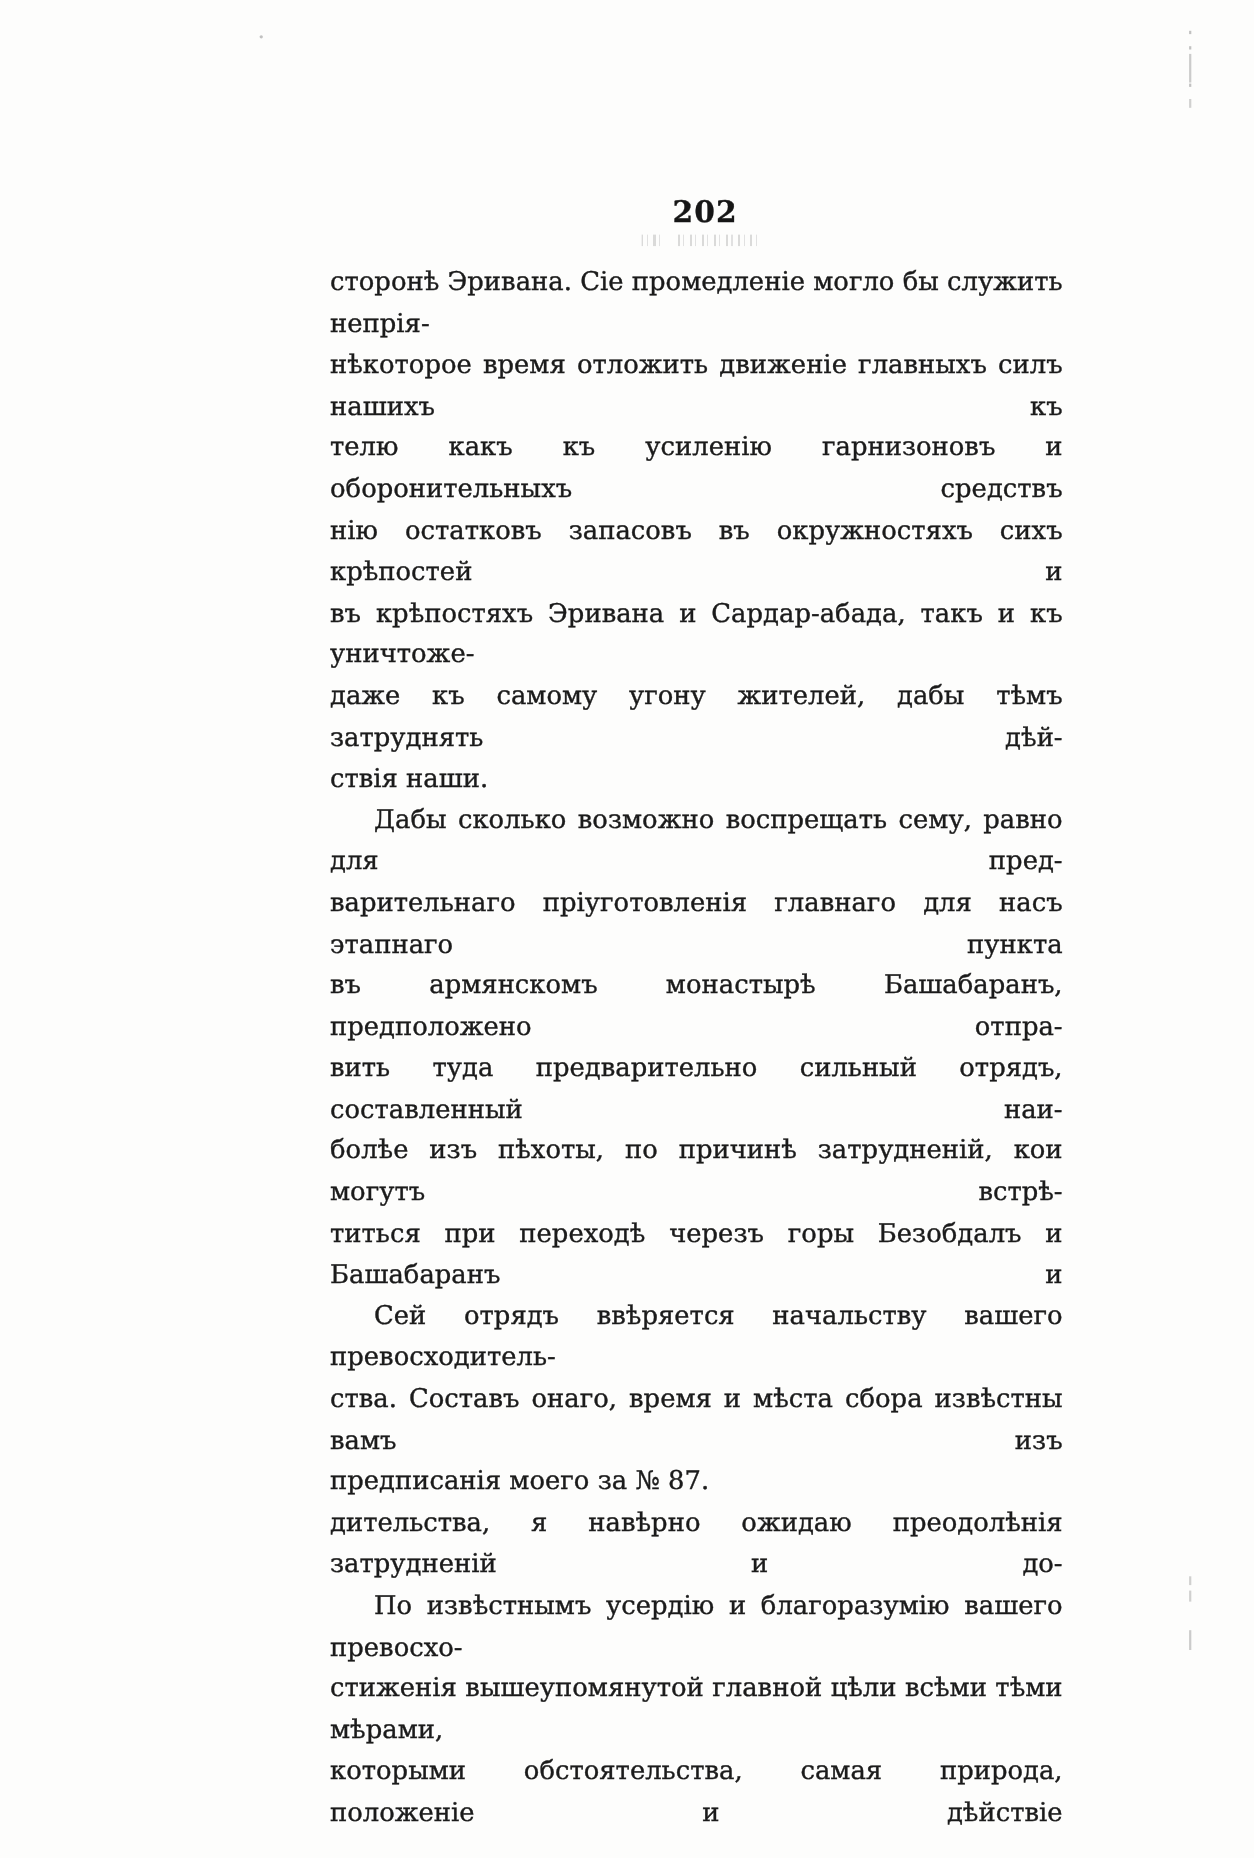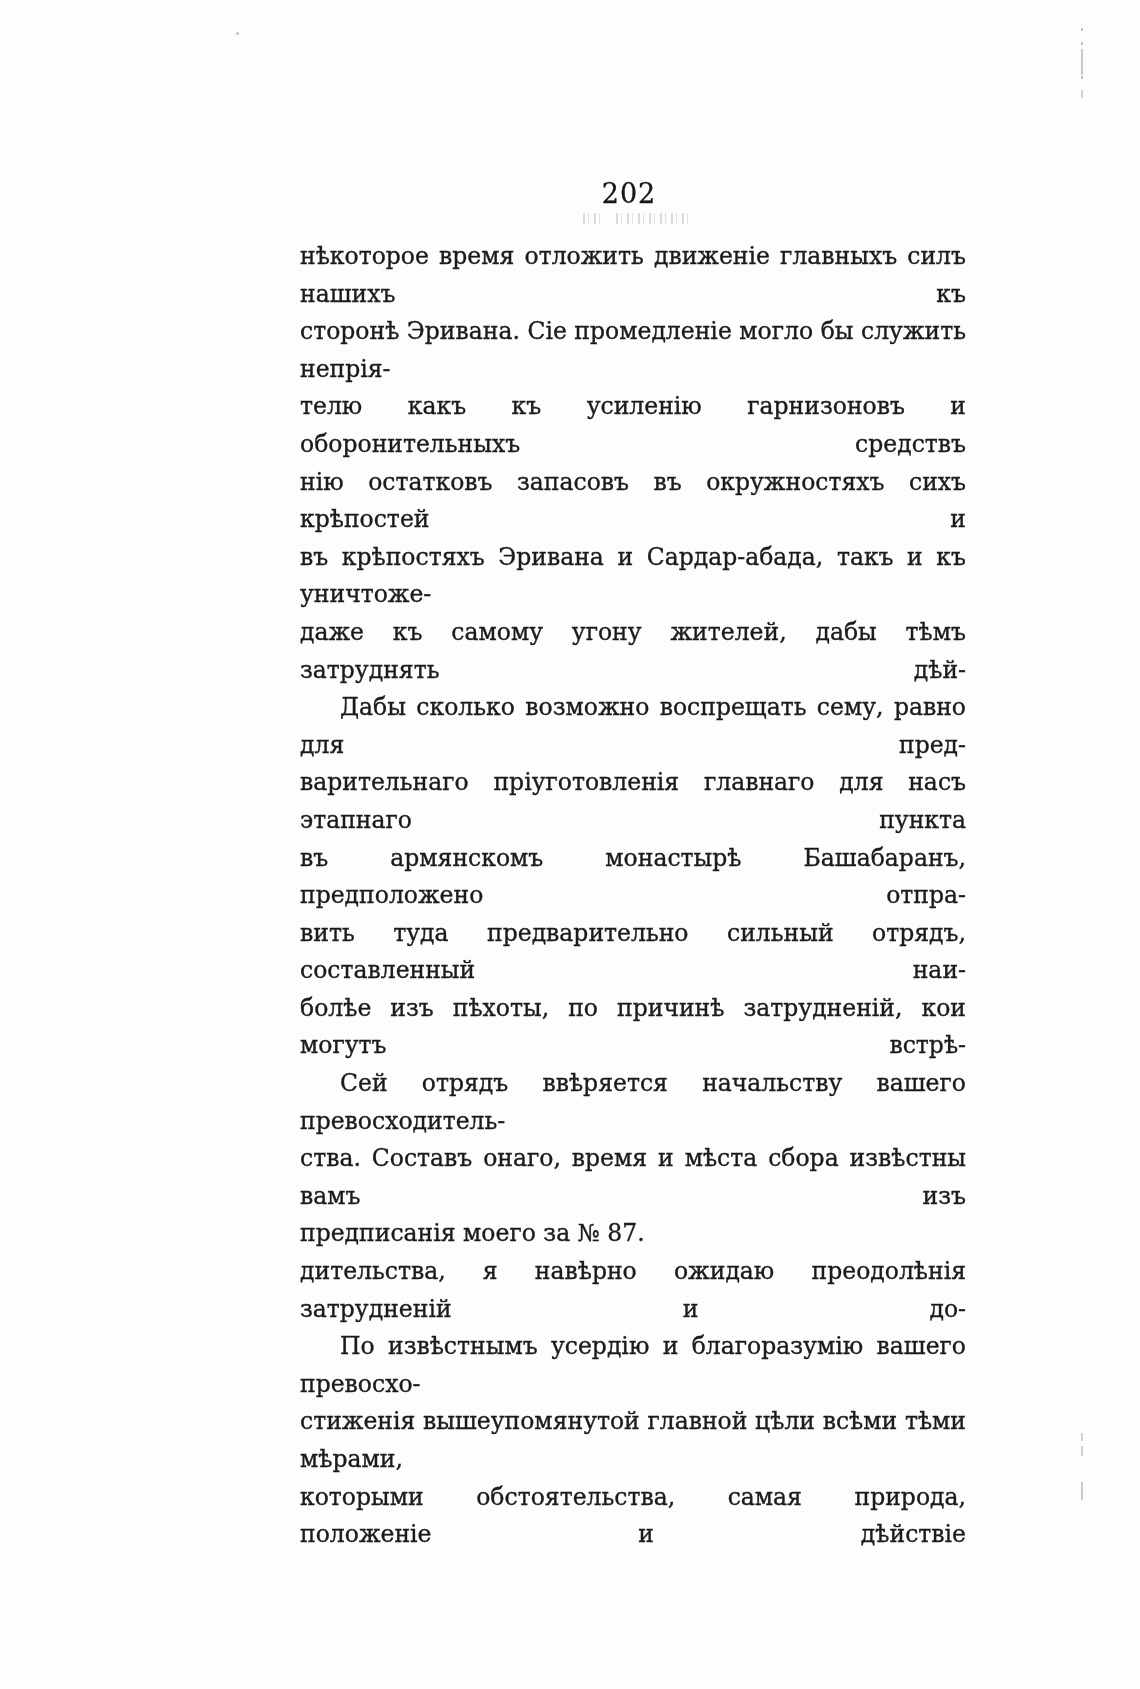--- a/index.html
+++ b/index.html
@@ -5,23 +5,23 @@
   html,body{margin:0;padding:0;}
   body{
     width:1140px;height:1689px;
     background:#fdfdfc;
     position:relative;
     font-family:"DejaVu Serif", serif;
     overflow:hidden;
   }
   .scan-page{position:absolute;inset:0;background:#fdfdfc;}
   .page-number{
-    position:absolute;top:178px;left:296px;width:666px;
+    position:absolute;top:178px;left:308px;width:666px;
     text-align:center;
-    font-size:27px;font-weight:normal;color:#161616;
+    font-size:27px;font-weight:bold;color:#161616;
     letter-spacing:1px;
     -webkit-text-stroke:0.3px #161616;
   }
   .pagenum-smudge{
     position:absolute;top:213px;left:583px;width:106px;height:11px;
     opacity:0.35;filter:blur(0.6px);
     background:
       repeating-linear-gradient(90deg,
         #9a9a9a 0 2px, transparent 2px 5px,
         #b0b0b0 5px 6px, transparent 6px 11px);
@@ -58,31 +58,33 @@
 </head>
 <body>
 
 <div class="scan-page">
 
   <div class="page-number">202</div>
 
   <div class="pagenum-smudge"></div>
 
   <div class="text-block">
+      <div class="textline">сторонѣ Эривана. Сіе промедленіе могло бы служить непрія-</div>
       <div class="textline">нѣкоторое время отложить движеніе главныхъ силъ нашихъ къ</div>
-      <div class="textline">сторонѣ Эривана. Сіе промедленіе могло бы служить непрія-</div>
       <div class="textline">телю какъ къ усиленію гарнизоновъ и оборонительныхъ средствъ</div>
       <div class="textline">нію остатковъ запасовъ въ окружностяхъ сихъ крѣпостей и</div>
       <div class="textline">въ крѣпостяхъ Эривана и Сардар-абада, такъ и къ уничтоже-</div>
       <div class="textline">даже къ самому угону жителей, дабы тѣмъ затруднять дѣй-</div>
+      <div class="textline para-end">ствія наши.</div>
       <div class="textline indent">Дабы сколько возможно воспрещать сему, равно для пред-</div>
       <div class="textline">варительнаго пріуготовленія главнаго для насъ этапнаго пункта</div>
       <div class="textline">въ армянскомъ монастырѣ Башабаранъ, предположено отпра-</div>
       <div class="textline">вить туда предварительно сильный отрядъ, составленный наи-</div>
       <div class="textline">болѣе изъ пѣхоты, по причинѣ затрудненій, кои могутъ встрѣ-</div>
+      <div class="textline">титься при переходѣ черезъ горы Безобдалъ и Башабаранъ и</div>
       <div class="textline indent">Сей отрядъ ввѣряется начальству вашего превосходитель-</div>
       <div class="textline">ства. Составъ онаго, время и мѣста сбора извѣстны вамъ изъ</div>
       <div class="textline para-end">предписанія моего за № 87.</div>
       <div class="textline">дительства, я навѣрно ожидаю преодолѣнія затрудненій и до-</div>
       <div class="textline indent">По извѣстнымъ усердію и благоразумію вашего превосхо-</div>
       <div class="textline">стиженія вышеупомянутой главной цѣли всѣми тѣми мѣрами,</div>
       <div class="textline">которыми обстоятельства, самая природа, положеніе и дѣйствіе</div>
     </div>
 
   <div class="spot dot-topleft"></div>

